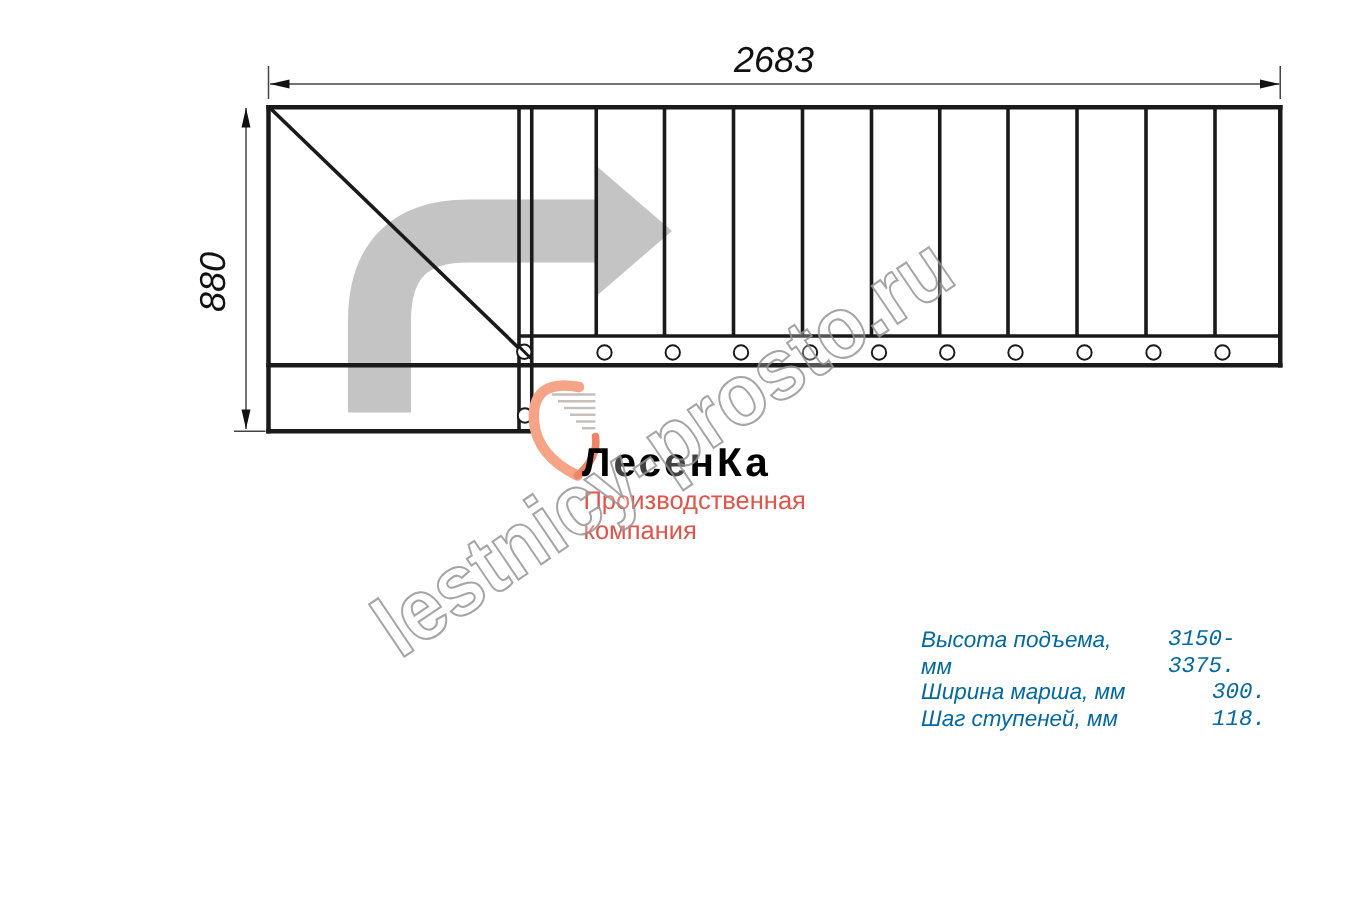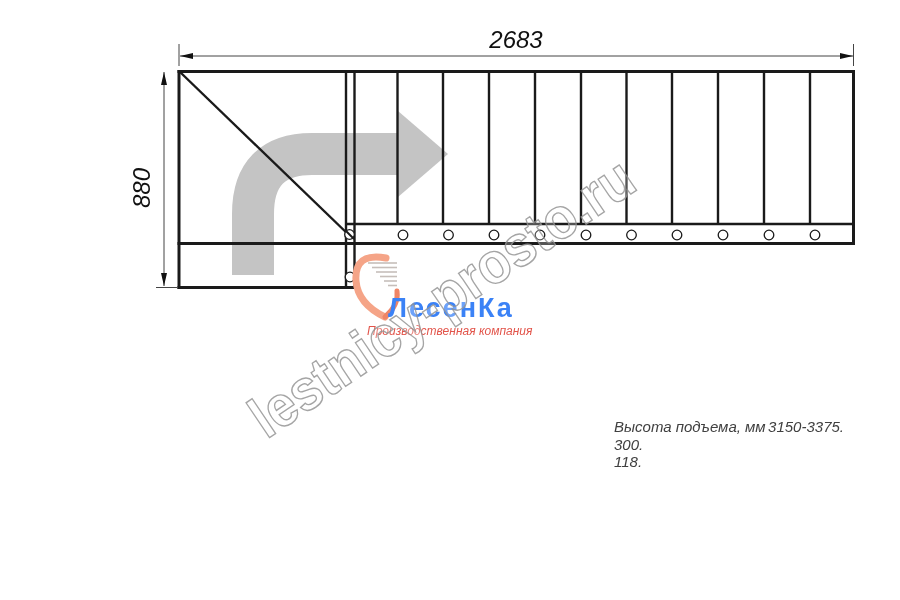--- a/index.html
+++ b/index.html
@@ -5,28 +5,28 @@
   html,body{margin:0;padding:0;}
   body{width:900px;height:600px;position:relative;background:#ffffff;overflow:hidden;
        font-family:"Liberation Sans",sans-serif;}
   .layer{position:absolute;left:0;top:0;}
   
   .dim-text{font-family:"Liberation Sans",sans-serif;font-style:italic;font-size:24px;fill:#111;}
   
   .wm-text{font-family:"Liberation Sans",sans-serif;font-weight:bold;}
   
   .logo-name{position:absolute;left:388px;top:293px;width:170px;
-             font-size:27px;font-weight:bold;letter-spacing:2px;color:#3b82f6;}
-  .logo-tagline{position:absolute;left:367px;top:324px;width:170px;
-                font-size:12px;font-style:italic;color:#e2544a;}
+             font-size:27px;font-weight:bold;letter-spacing:2px;color:#000000;}
+  .logo-tagline{position:absolute;left:389px;top:324px;width:170px;
+                font-size:17px;color:#e2544a;}
   
   .specs{position:absolute;left:614px;top:418px;width:230px;
-         font-style:italic;font-size:15px;color:#404040;}
+         font-style:italic;font-size:15px;color:#0369a1;}
   .spec-row{display:flex;justify-content:space-between;line-height:17.5px;}
-  .spec-row .val{text-align:right;}
+  .spec-row .val{text-align:center;font-family:Liberation Mono, monospace;}
 </style>
 </head>
 <body>
 
 <svg class="layer" width="900" height="600" viewBox="0 0 900 600">
 
   <g>
     <path d="M 253 275 L 253 214 Q 253 154 312 154 L 398 154" fill="none" stroke="#c4c4c4" stroke-width="42"></path>
     <polygon points="398,111 398,197 448,154" fill="#c4c4c4"></polygon>
   </g>
@@ -107,18 +107,20 @@
 <svg class="layer" width="900" height="600" viewBox="0 0 900 600" style="pointer-events:none;">
   <text class="wm-text" x="453" y="314" text-anchor="middle" transform="rotate(-34 453 314)" font-size="58" textLength="450" lengthAdjust="spacingAndGlyphs" fill="rgba(255,255,255,0.30)" stroke="#969696" stroke-width="1.4" opacity="0.85">lestnicy-prosto.ru</text>
 </svg>
 
 <div class="specs">
   <div class="spec-row">
     <span class="lbl">Высота подъема, мм</span>
     <span class="val">3150-3375.</span>
   </div>
   <div class="spec-row">
+    <span class="lbl">Ширина марша, мм</span>
     <span class="val">300.</span>
   </div>
   <div class="spec-row">
+    <span class="lbl">Шаг ступеней, мм</span>
     <span class="val">118.</span>
   </div>
 </div>
 
 </body></html>

